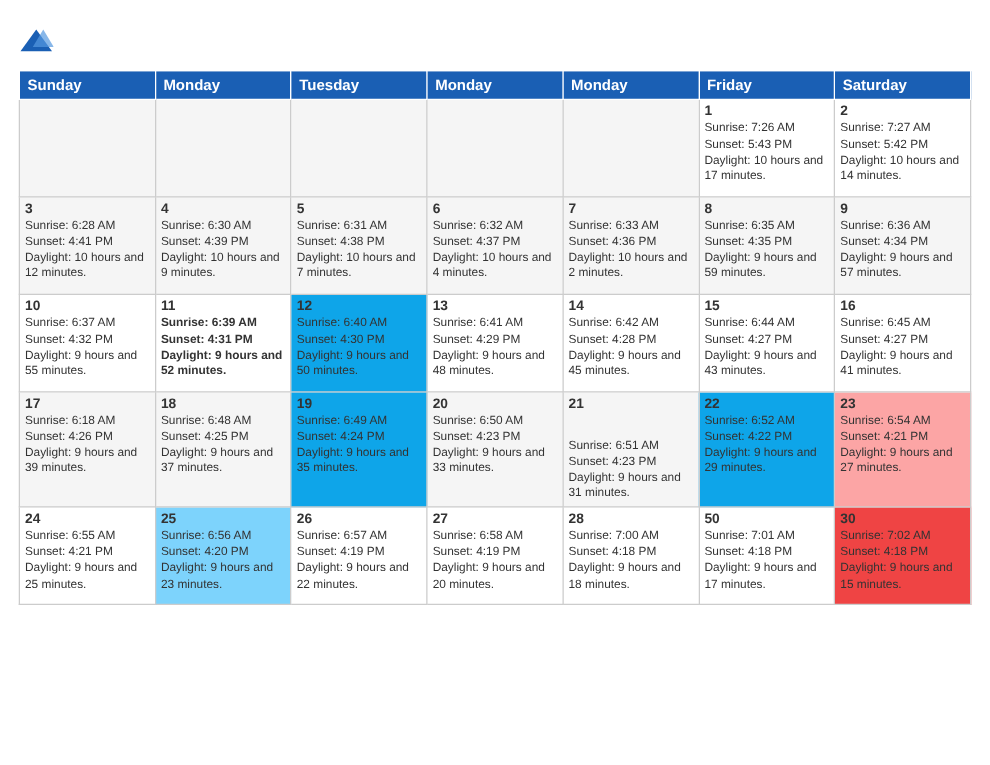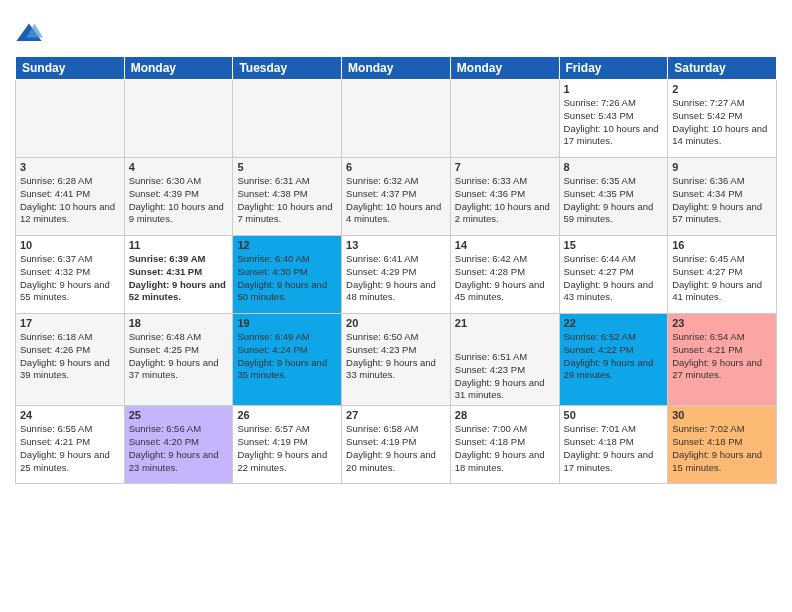--- a/index.html
+++ b/index.html
@@ -278,21 +278,21 @@
 Daylight: 9 hours and 27 minutes.</div>
           </td>
         </tr>
         <tr>
           <td style="background: rgb(255, 255, 255);">
             <span class="day-num">24</span>
             <div class="day-info" style="white-space: pre-line;">Sunrise: 6:55 AM
 Sunset: 4:21 PM
 Daylight: 9 hours and 25 minutes.</div>
           </td>
-          <td style="background: #c4b5fd;">
+          <td style="background: #7dd3fc;">
             <span class="day-num">25</span>
             <div class="day-info" style="white-space: pre-line;">Sunrise: 6:56 AM
 Sunset: 4:20 PM
 Daylight: 9 hours and 23 minutes.</div>
           </td>
           <td style="background: rgb(255, 255, 255);">
             <span class="day-num">26</span>
             <div class="day-info" style="white-space: pre-line;">Sunrise: 6:57 AM
 Sunset: 4:19 PM
 Daylight: 9 hours and 22 minutes.</div>
@@ -308,21 +308,21 @@
             <div class="day-info" style="white-space: pre-line;">Sunrise: 7:00 AM
 Sunset: 4:18 PM
 Daylight: 9 hours and 18 minutes.</div>
           </td>
           <td style="background: rgb(255, 255, 255);">
             <span class="day-num">50</span>
             <div class="day-info" style="white-space: pre-line;">Sunrise: 7:01 AM
 Sunset: 4:18 PM
 Daylight: 9 hours and 17 minutes.</div>
           </td>
-          <td style="background: #fdba74; margin-top: 22px;">
+          <td style="background: #ef4444; margin-top: 22px;">
             <span class="day-num">30</span>
             <div class="day-info" style="white-space: pre-line;">Sunrise: 7:02 AM
 Sunset: 4:18 PM
 Daylight: 9 hours and 15 minutes.</div>
           </td>
         </tr>
       </tbody>
   </table>
 </div>
 

